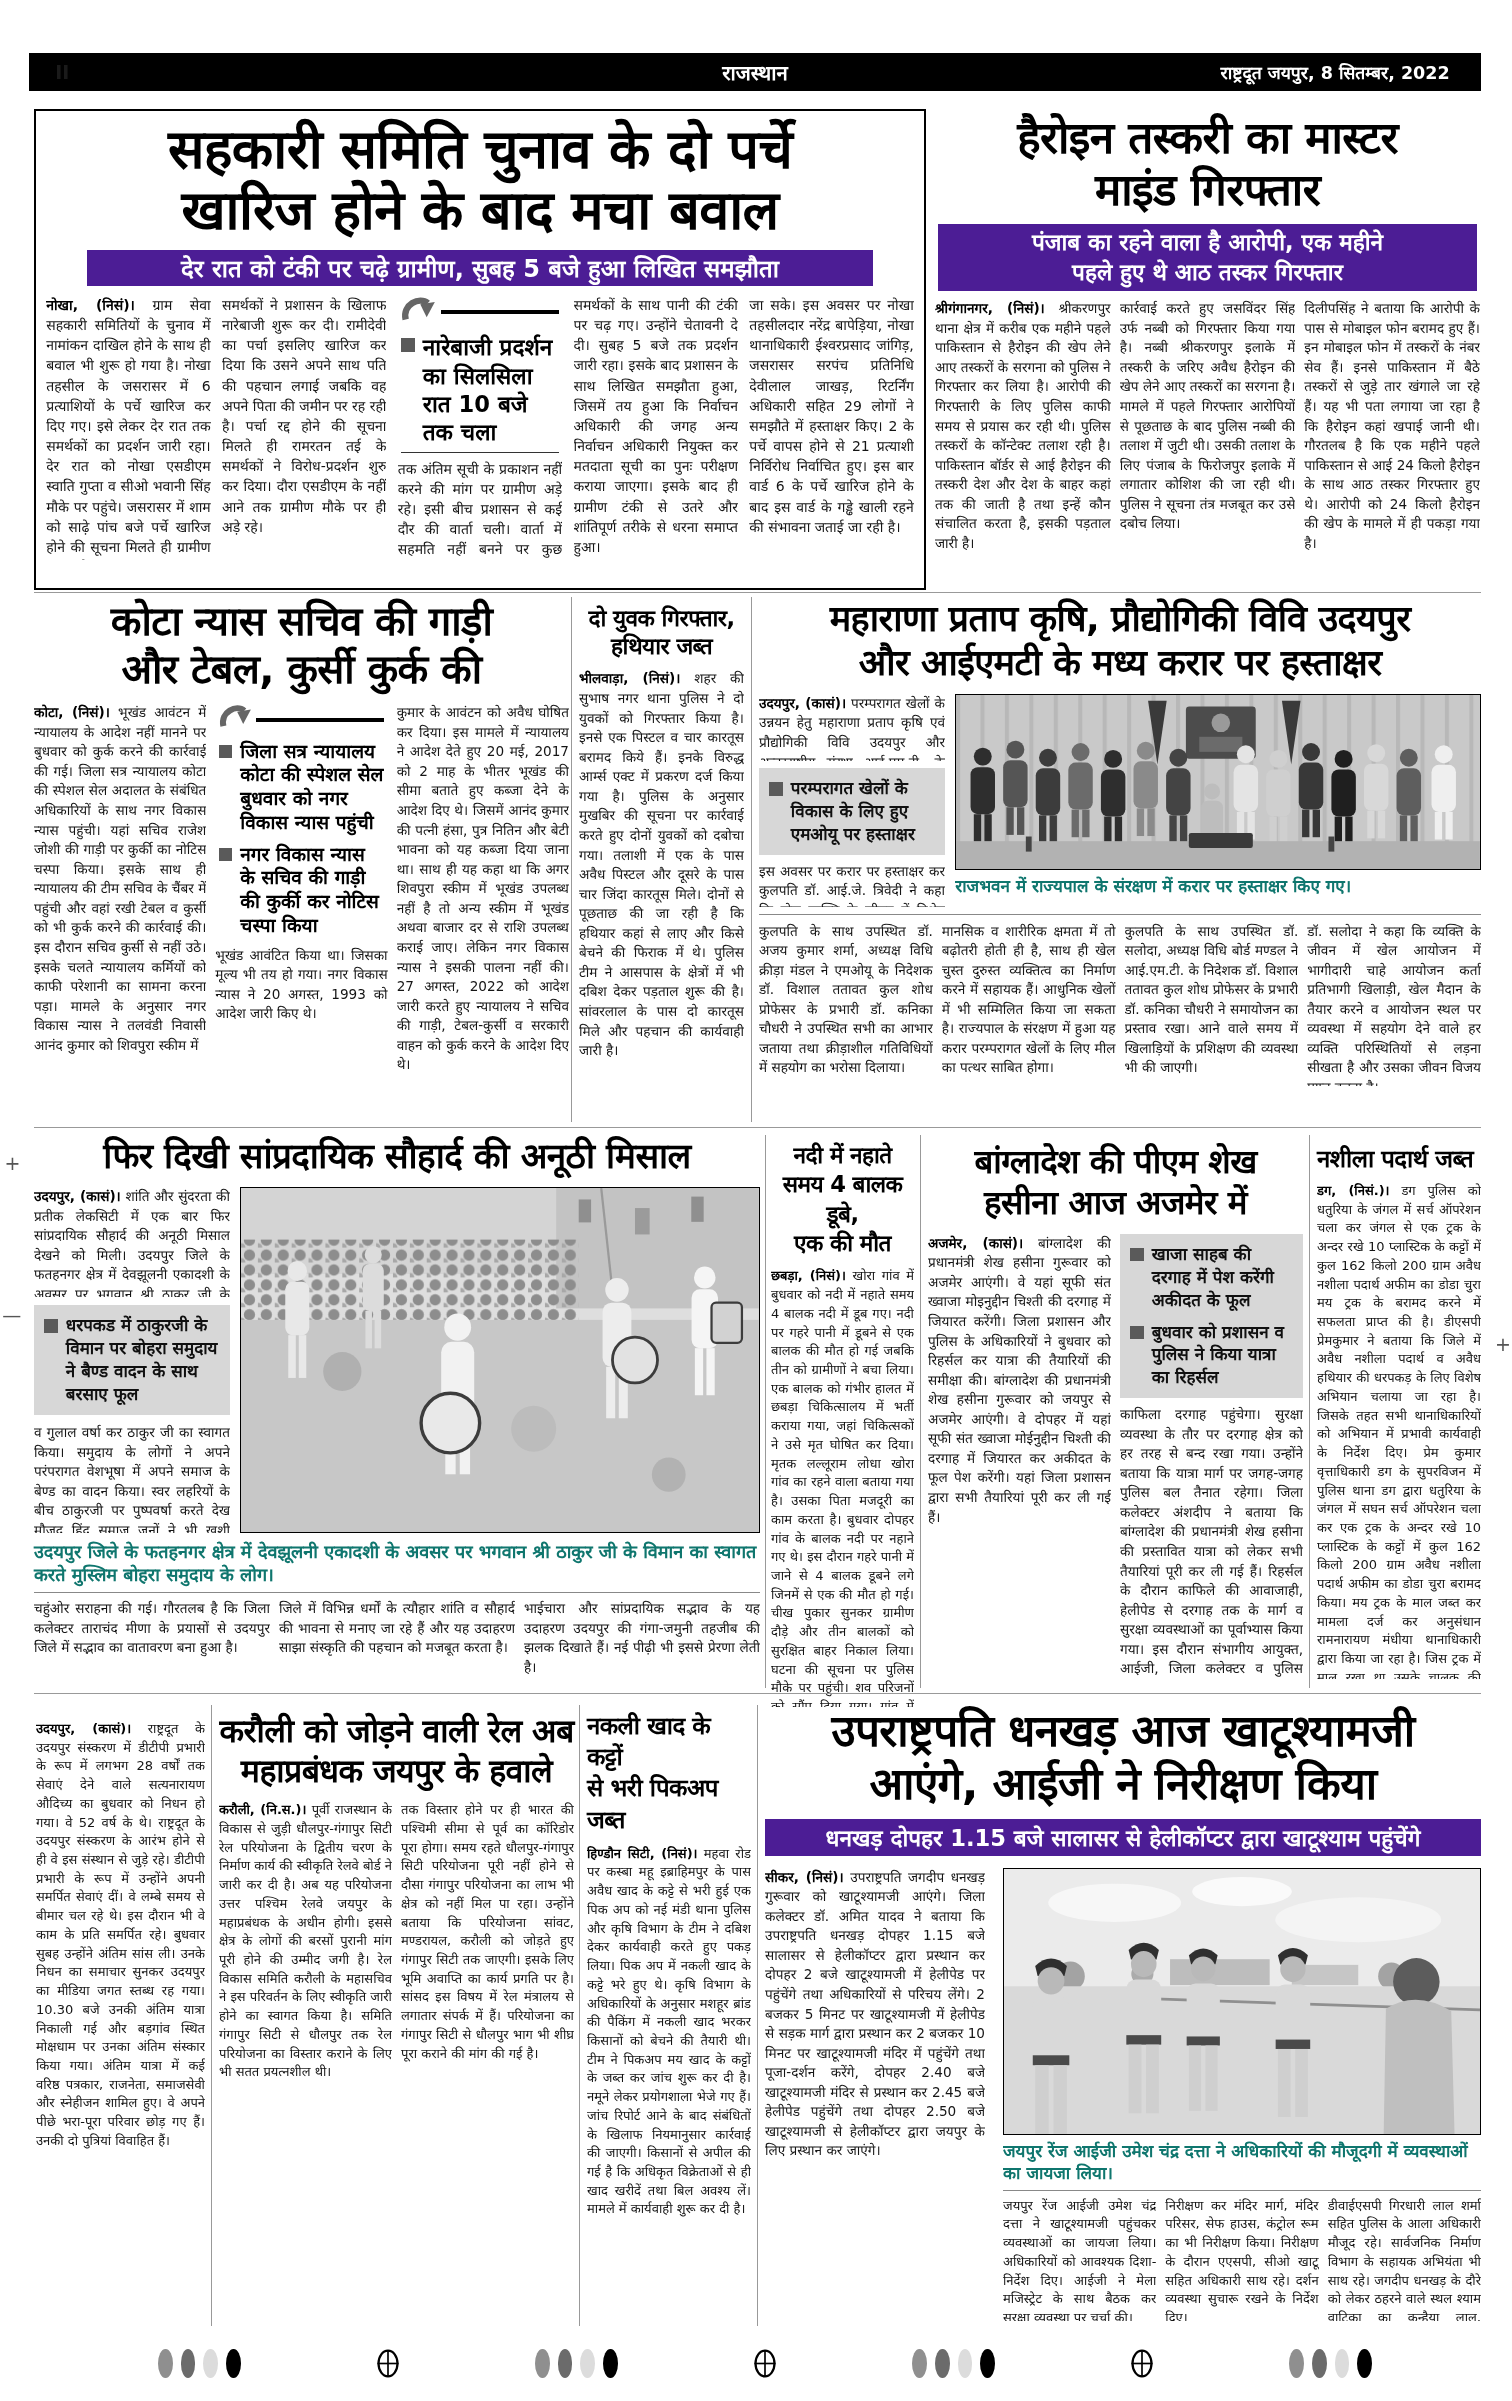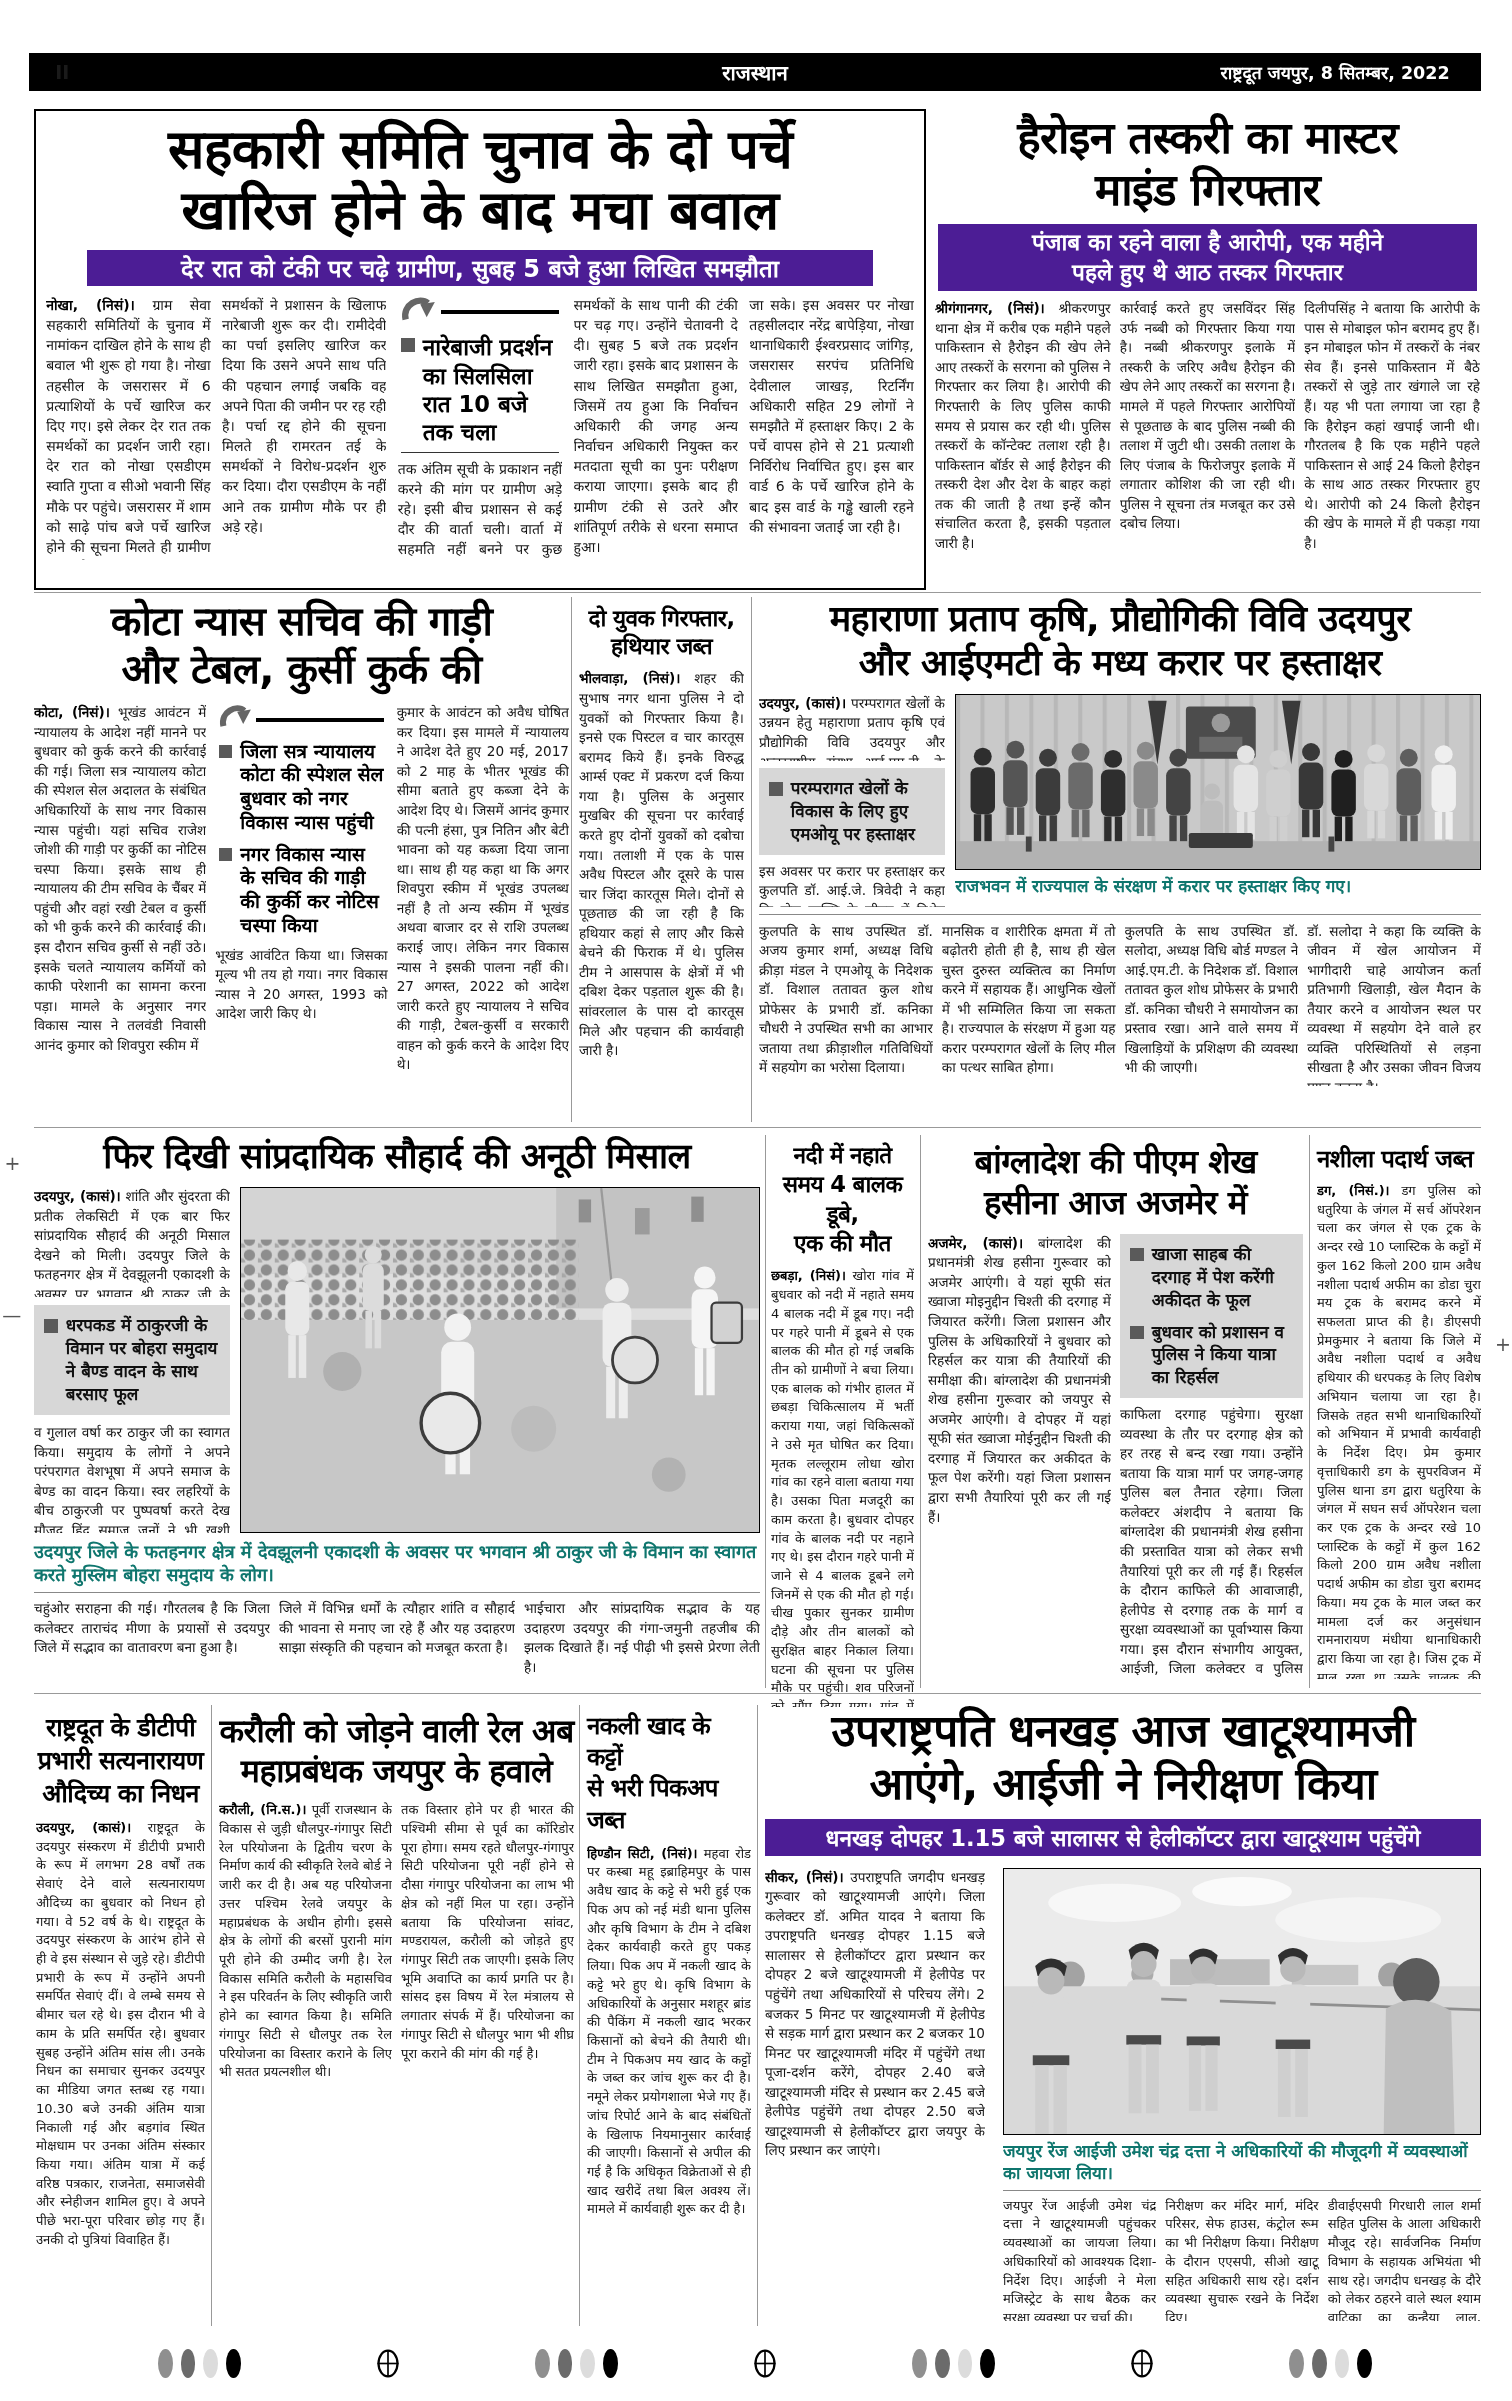--- a/index.html
+++ b/index.html
@@ -297,23 +297,20 @@
   <div class="abs" style="left:1309px;top:1135px;width:1.1px;height:553px;background:#999;"></div>
 
   <div class="abs" style="left:1317px;top:1141px;width:164px;height:548px;">
     <div class="hl" style="font-size:24px;text-align:left;">नशीला पदार्थ जब्त</div>
     <div class="jtxt" style="margin-top:8px;font-size:13px;height:497px;"><b>डग, (निसं.)।</b> <span>डग पुलिस को धतुरिया के जंगल में सर्च ऑपरेशन चला कर जंगल से एक ट्रक के अन्दर रखे 10 प्लास्टिक के कट्टों में कुल 162 किलो 200 ग्राम अवैध नशीला पदार्थ अफीम का डोडा चुरा मय ट्रक के बरामद करने में सफलता प्राप्त की है। डीएसपी प्रेमकुमार ने बताया कि जिले में अवैध नशीला पदार्थ व अवैध हथियार की धरपकड़ के लिए विशेष अभियान चलाया जा रहा है। जिसके तहत सभी थानाधिकारियों को अभियान में प्रभावी कार्यवाही के निर्देश दिए। प्रेम कुमार वृत्ताधिकारी डग के सुपरविजन में पुलिस थाना डग द्वारा धतुरिया के जंगल में सघन सर्च ऑपरेशन चला कर एक ट्रक के अन्दर रखे 10 प्लास्टिक के कट्टों में कुल 162 किलो 200 ग्राम अवैध नशीला पदार्थ अफीम का डोडा चुरा बरामद किया। मय ट्रक के माल जब्त कर मामला दर्ज कर अनुसंधान रामनारायण मंधीया थानाधिकारी द्वारा किया जा रहा है। जिस ट्रक में माल रखा था उसके चालक की तलाश जारी है।</span></div>
   </div>
 
   <div class="abs rule-h" style="left:34px;top:1693px;width:1447px;height:1.1px;background:#999;"></div>
 
   <div class="abs" style="left:36px;top:1711px;width:169px;height:615px;">
-    <div class="hl" style="font-size:25px;line-height:1.32;">राष्ट्रदूत के डीटीपी
-प्रभारी सत्यनारायण
-औदिच्य का निधन</div>
     <div class="jtxt" style="margin-top:9px;font-size:13px;height:486px;"><b>उदयपुर, (कासं)।</b> <span>राष्ट्रदूत के उदयपुर संस्करण में डीटीपी प्रभारी के रूप में लगभग 28 वर्षों तक सेवाएं देने वाले सत्यनारायण औदिच्य का बुधवार को निधन हो गया। वे 52 वर्ष के थे। राष्ट्रदूत के उदयपुर संस्करण के आरंभ होने से ही वे इस संस्थान से जुड़े रहे। डीटीपी प्रभारी के रूप में उन्होंने अपनी समर्पित सेवाएं दीं। वे लम्बे समय से बीमार चल रहे थे। इस दौरान भी वे काम के प्रति समर्पित रहे। बुधवार सुबह उन्होंने अंतिम सांस ली। उनके निधन का समाचार सुनकर उदयपुर का मीडिया जगत स्तब्ध रह गया। 10.30 बजे उनकी अंतिम यात्रा निकाली गई और बड़गांव स्थित मोक्षधाम पर उनका अंतिम संस्कार किया गया। अंतिम यात्रा में कई वरिष्ठ पत्रकार, राजनेता, समाजसेवी और स्नेहीजन शामिल हुए। वे अपने पीछे भरा-पूरा परिवार छोड़ गए हैं। उनकी दो पुत्रियां विवाहित हैं।</span></div>
   </div>
 
   <div class="abs" style="left:211px;top:1705px;width:1.1px;height:621px;background:#999;"></div>
 
   <div class="abs" style="left:219px;top:1711px;width:355px;height:615px;">
     <div class="hl" style="font-size:32px;line-height:1.25;">करौली को जोड़ने वाली रेल अब
 महाप्रबंधक जयपुर के हवाले</div>
     <div class="cols" style="margin-top:10.2px;height:508px;gap:9px;">
       <div class="col jtxt" style="font-size:13px;"><b>करौली, (नि.स.)।</b> <span>पूर्वी राजस्थान के विकास से जुड़ी धौलपुर-गंगापुर सिटी रेल परियोजना के द्वितीय चरण के निर्माण कार्य की स्वीकृति रेलवे बोर्ड ने जारी कर दी है। अब यह परियोजना उत्तर पश्चिम रेलवे जयपुर के महाप्रबंधक के अधीन होगी। इससे क्षेत्र के लोगों की बरसों पुरानी मांग पूरी होने की उम्मीद जगी है। रेल विकास समिति करौली के महासचिव ने इस परिवर्तन के लिए स्वीकृति जारी होने का स्वागत किया है। समिति गंगापुर सिटी से धौलपुर तक रेल परियोजना का विस्तार कराने के लिए भी सतत प्रयत्नशील थी।</span></div>

